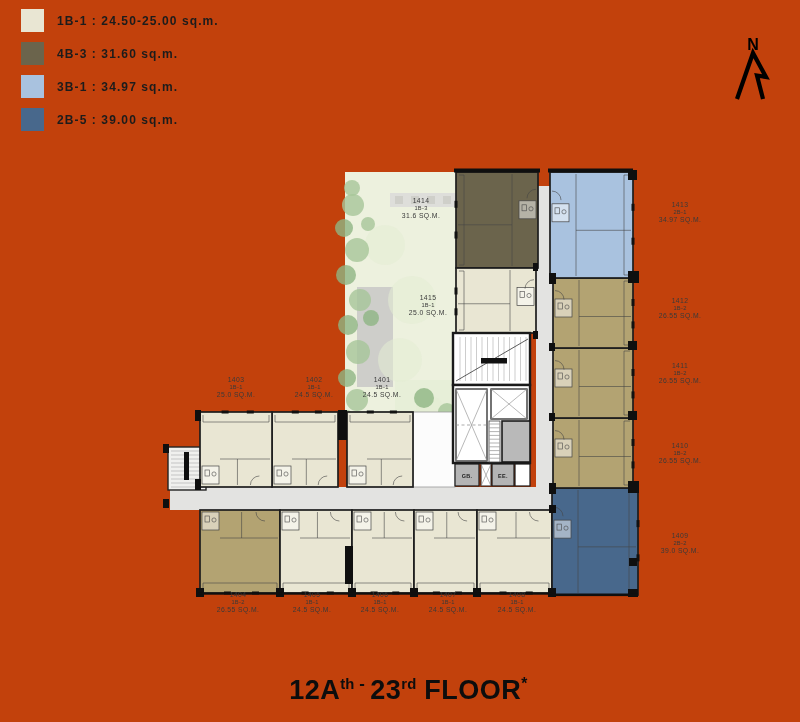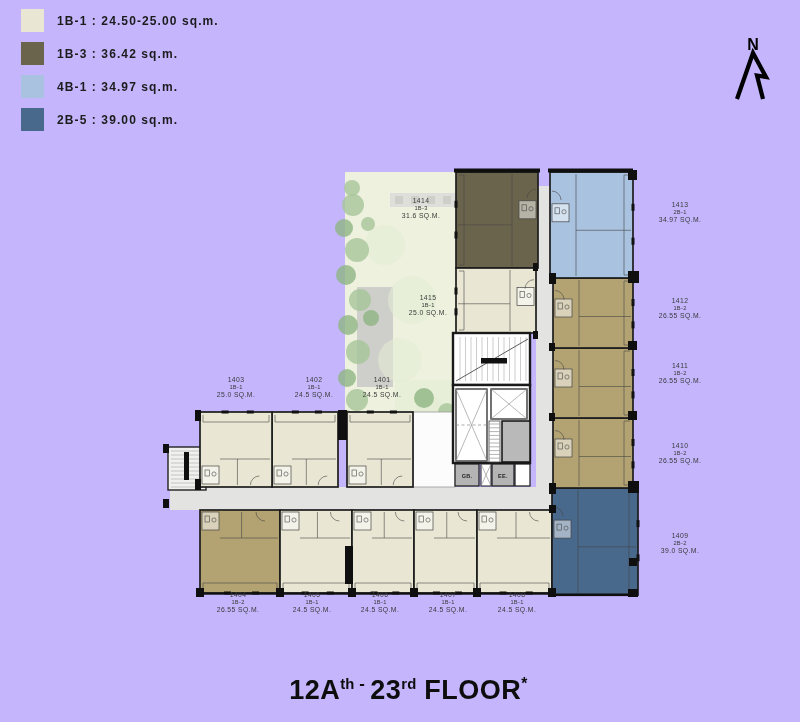--- a/index.html
+++ b/index.html
@@ -1,17 +1,17 @@
 <!DOCTYPE html>
 <html><head>
 <meta charset="utf-8">
 <style>
   html,body{margin:0;padding:0;background:#fff;}
   body{width:800px;height:722px;font-family:"Liberation Sans",sans-serif;}
-  .stage{position:relative;width:800px;height:722px;overflow:hidden;background:#c4b5fd;}
+  .stage{position:relative;width:800px;height:722px;overflow:hidden;background:#c2410c;}
   svg{position:absolute;left:0;top:0;}
   
   .legend{position:absolute;left:21px;top:4px;margin:0;padding:0;list-style:none;z-index:3;}
   .legend li{display:flex;align-items:center;height:33px;}
   .legend .sw{width:23px;height:23px;margin-right:13px;flex:0 0 auto;}
   .legend .lt{font-size:12px;font-weight:700;letter-spacing:1.1px;color:#1c1c1c;white-space:nowrap;}
   
   .title{position:absolute;left:17px;right:0;top:674px;text-align:center;font-size:27px;font-weight:700;letter-spacing:.5px;color:#0d0d0d;z-index:3;}
   .title .sup{vertical-align:super;font-size:.55em;letter-spacing:0;}
   .title .dash{vertical-align:super;font-size:.62em;margin:0 5px;}
@@ -27,25 +27,25 @@
 
 <div class="stage">
 
   <ul class="legend" id="legend">
       <li>
         <span class="sw" style="background: rgb(233, 230, 211);"></span>
         <span class="lt">1B-1 : 24.50-25.00 sq.m.</span>
       </li>
       <li>
         <span class="sw" style="background: rgb(107, 100, 76);"></span>
-        <span class="lt">1B-3 : 36.42 sq.m.</span>
+        <span class="lt">4B-3 : 31.60 sq.m.</span>
       </li>
       <li>
         <span class="sw" style="background: rgb(169, 194, 223);"></span>
-        <span class="lt">4B-1 : 34.97 sq.m.</span>
+        <span class="lt">3B-1 : 34.97 sq.m.</span>
       </li>
       <li>
         <span class="sw" style="background: rgb(72, 104, 140);"></span>
         <span class="lt">2B-5 : 39.00 sq.m.</span>
       </li>
     </ul>
 
   <svg viewBox="0 0 800 722" width="800" height="722">
 
     <g>

